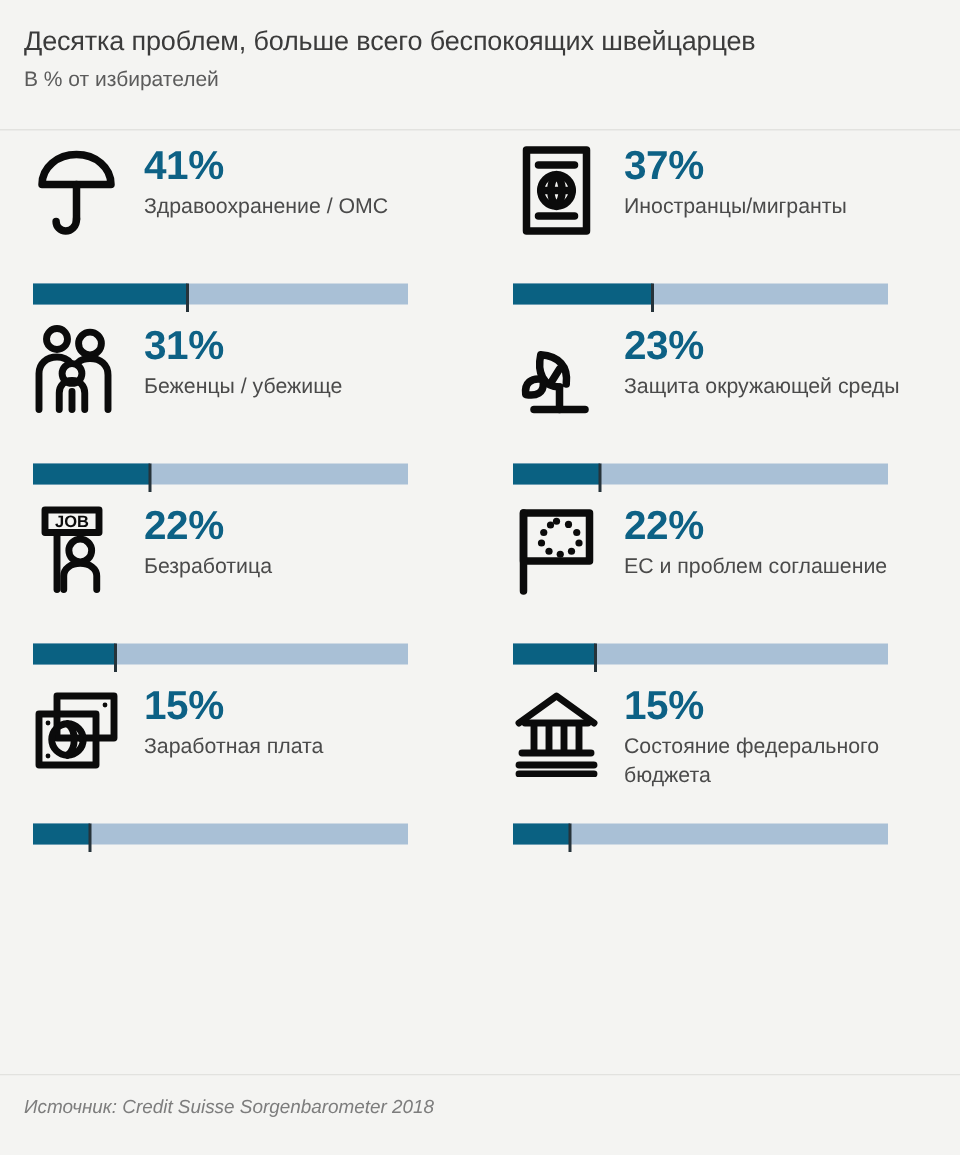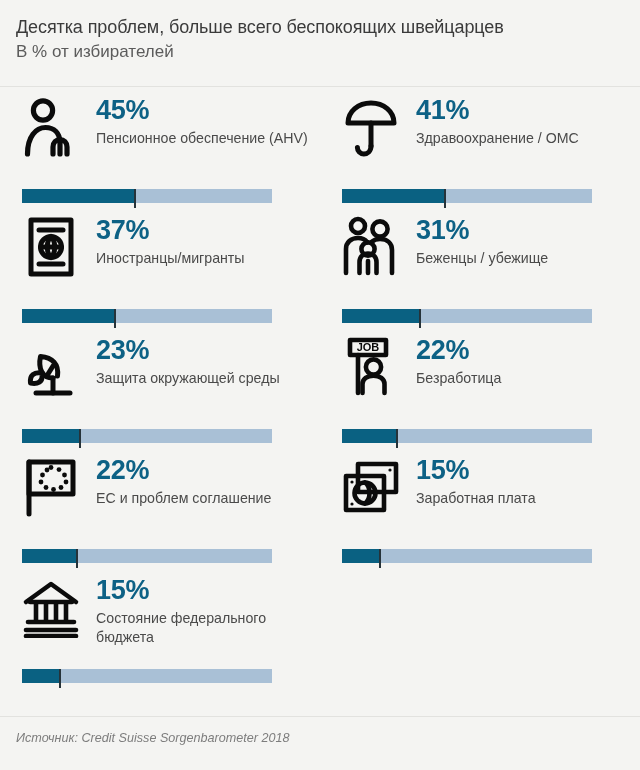--- a/index.html
+++ b/index.html
@@ -37,21 +37,21 @@
   .title {
     font-size: 18px;
     line-height: 26px;
     color: #3b3b3b;
     font-weight: 400;
     letter-spacing: -0.1px;
     white-space: nowrap;
   }
   .subtitle {
     margin-top: 2px;
-    font-size: 17px;
+    font-size: 14px;
     line-height: 20px;
     color: #5b5b5b;
     font-weight: 400;
   }
   .header-rule {
     position: absolute;
     left: 0;
     top: 86px;
     width: 640px;
     height: 1px;
@@ -175,37 +175,20 @@
 
 <div class="infographic">
 
   <div class="header">
     <div class="title">Десятка проблем, больше всего беспокоящих швейцарцев</div>
     <div class="subtitle">В % от избирателей</div>
   </div>
   <div class="header-rule"></div>
 
   <div class="grid">
-      <div class="cell">
-        <div class="icon-box">
-    <svg width="56" height="60" viewBox="0 0 56 60" fill="none" stroke="#0b0b0b" stroke-width="5.2" stroke-linecap="round" stroke-linejoin="round">
-      <circle cx="20" cy="12.5" r="9.6"></circle>
-      <path d="M4.5 56 C4.5 38.5 13 29.5 22.5 29.5 C31 29.5 36.5 35 37 44"></path>
-      <path d="M37 44 L37 56"></path>
-      <path d="M30 56 L30 49 C30 44.6 33.2 41.6 37 41.6 C40.8 41.6 44 44.6 44 49 L44 56"></path>
-    </svg>
-        </div>
-        <div class="pct">45%</div>
-        <div class="label">Пенсионное обеспечение (AHV)</div>
-        <div class="bar-wrap">
-          <div class="bar-track"></div>
-          <div class="bar-fill" style="width: 113px;"></div>
-          <div class="bar-tick" style="left: 113px;"></div>
-        </div>
-      </div>
       <div class="cell">
         <div class="icon-box">
     <svg width="54" height="60" viewBox="0 0 54 60" fill="none" stroke="#0b0b0b" stroke-width="5" stroke-linecap="round" stroke-linejoin="round">
       <path d="M4 25 C4 13.5 14.3 5 27 5 C39.7 5 50 13.5 50 25 Z"></path>
       <path d="M27 25 L27 48"></path>
       <path d="M27 48 C27 53.2 23.4 56 19.8 56 C16.2 56 13.4 53 13.4 49.6"></path>
     </svg>
         </div>
         <div class="pct">41%</div>
         <div class="label">Здравоохранение / ОМС</div>

